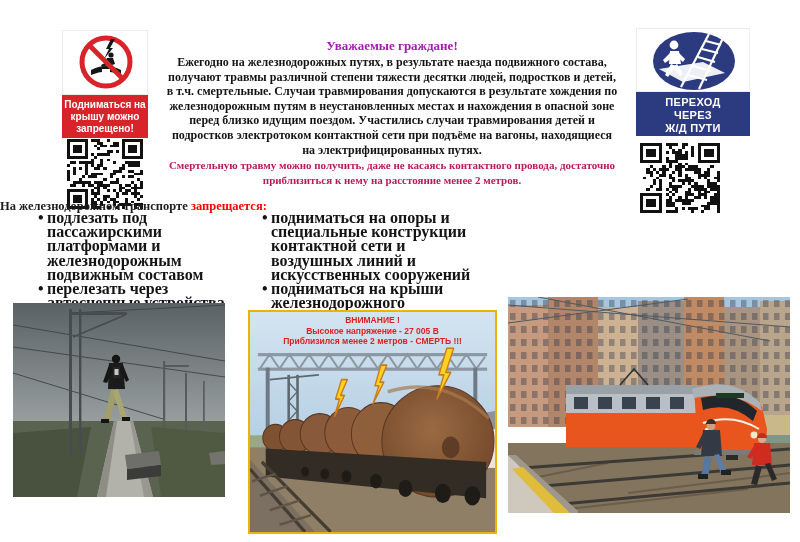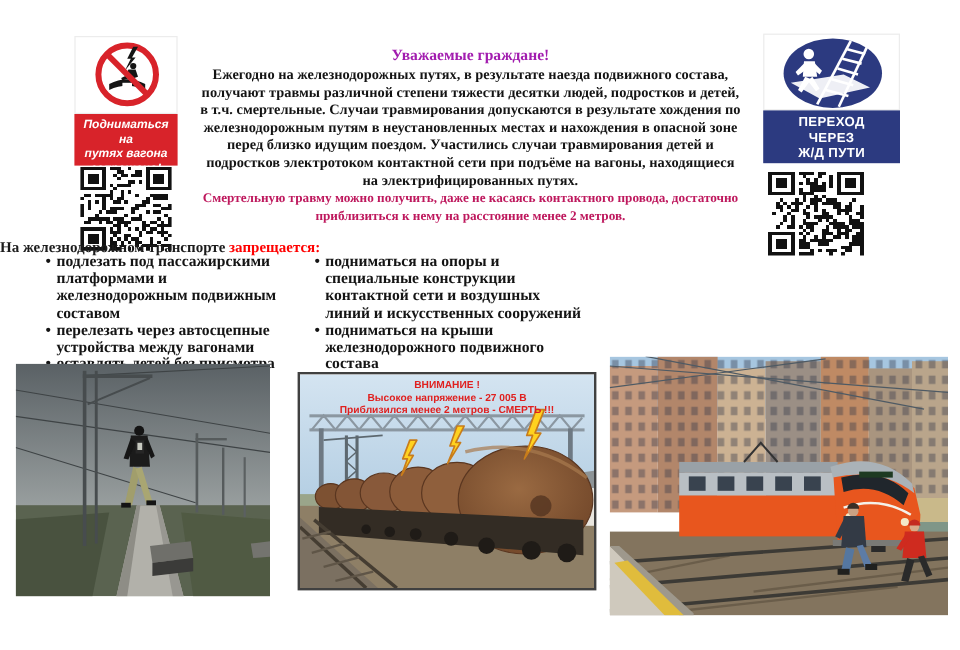--- a/index.html
+++ b/index.html
@@ -20,58 +20,58 @@
   .intro{position:absolute;left:166px;top:38px;width:452px;text-align:center;font-weight:bold;}
   .intro-title{color:#a21caf;font-size:13px;line-height:15px;margin-bottom:2px;}
   .intro-body{font-size:12px;line-height:14.6px;color:#141414;}
   .intro-warning{color:#be185d;font-size:11px;line-height:14.6px;margin-top:1px;}
 
   .prohibit-heading{position:absolute;left:0;top:199px;width:800px;text-align:left;
                     font-weight:bold;font-size:12.5px;}
   .prohibit-heading .hl{color:#ff0000;}
 
   .col{position:absolute;top:211px;margin:0;padding:0;list-style:none;
-       font-weight:bold;font-size:13px;line-height:14.2px;color:#141414;}
+       font-weight:bold;font-size:16px;line-height:14.2px;color:#141414;}
   .col li{position:relative;padding-left:9px;}
   .col li::before{content:"\2022";position:absolute;left:0;top:0;}
   .col1{left:38px;width:210px;}
   .col2{left:262px;width:224px;}
   .col3{left:487px;width:242px;}
 
   
   .photo{position:absolute;overflow:hidden;}
   .photo svg{display:block;width:100%;height:100%;}
   .photo-left{left:13px;top:303px;width:212px;height:194px;}
-  .photo-mid{left:248px;top:310px;width:249px;height:182px;border:2px solid #404040;box-sizing:border-box;}
+  .photo-mid{left:248px;top:310px;width:249px;height:224px;border:2px solid #eab308;box-sizing:border-box;}
   .photo-right{left:508px;top:297px;width:282px;height:216px;}
   .mid-overlay{position:absolute;left:0;top:3px;width:100%;text-align:center;z-index:2;
                color:#e0201f;font-family:"Liberation Sans",sans-serif;font-weight:bold;
                font-size:8.5px;line-height:10.5px;}
 </style>
 </head>
 <body>
 
 <div class="poster">
 
-  <div class="sign" style="left:62px;top:30px;width:86px;font-style:italic;">
+  <div class="sign" style="left:62px;top:30px;width:86px;">
     <div class="sign-picto" style="height:65px;">
       <svg viewBox="0 0 86 65" width="86" height="65">
         <circle cx="43" cy="31" r="24" fill="#fff" stroke="#d8232a" stroke-width="5"></circle>
         <path d="M28 39 Q43 31 58 39 L58 44 Q43 37 28 44 Z" fill="#151515"></path>
         <rect x="39" y="38" width="8" height="4" fill="#fff"></rect>
         <circle cx="48" cy="24" r="2.6" fill="#151515"></circle>
         <polygon points="44,27 50,27 52,33 46,35 42,31" fill="#151515"></polygon>
         <polygon points="44,31 38,34 39,36 45,34" fill="#151515"></polygon>
         <polygon points="48,8 43,18 46,18 41,28 50,17 47,17 52,8" fill="#151515"></polygon>
         <line x1="26" y1="14" x2="60" y2="48" stroke="#d8232a" stroke-width="5"></line>
       </svg>
     </div>
     <div class="plate plate-red">
       <div>Подниматься на</div>
-      <div>путях вагона</div>
+      <div>крышу можно</div>
       <div>запрещено!</div>
     </div>
   </div>
 
   <div class="qr" style="left:67px;top:139px;width:76px;height:70px;"><svg viewBox="0 0 25 25" width="100%" height="100%" preserveAspectRatio="none" shape-rendering="crispEdges" fill="#111">
         <rect width="25" height="25" fill="#fff"></rect>
         <rect x="8" y="0" width="1" height="1"></rect>
         <rect x="9" y="0" width="1" height="1"></rect>
         <rect x="10" y="0" width="1" height="1"></rect>
         <rect x="13" y="0" width="1" height="1"></rect>

